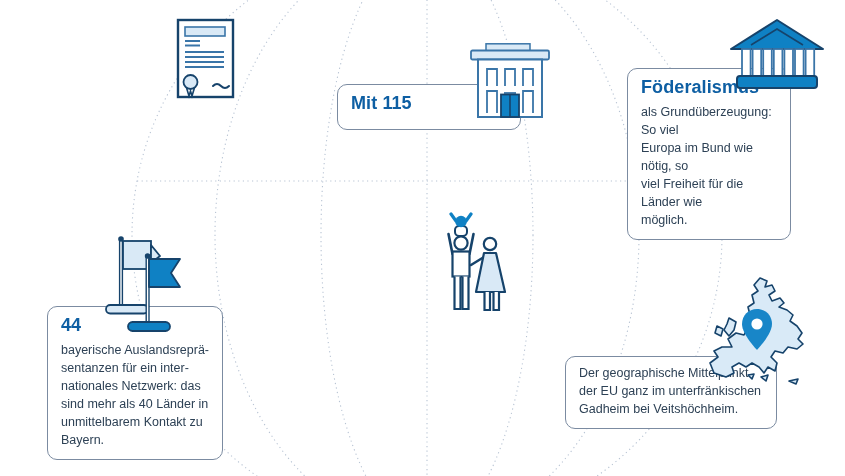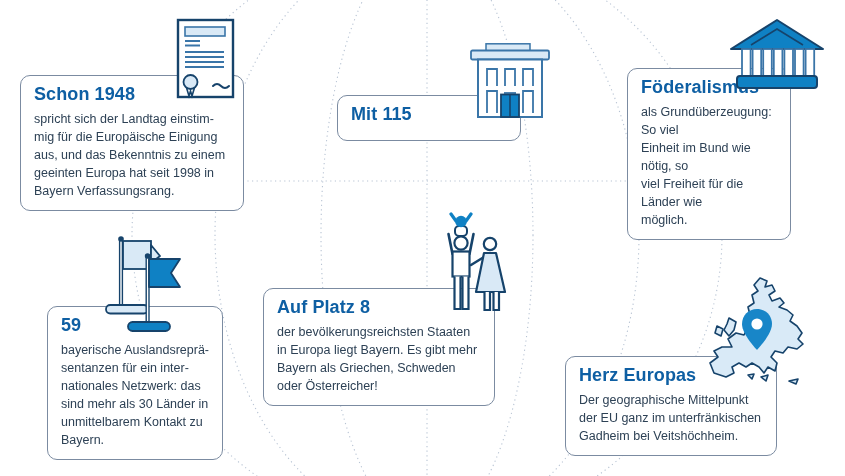--- a/index.html
+++ b/index.html
@@ -17,21 +17,21 @@
     margin:0 0 4px 0;font-size:18px;line-height:1.25;font-weight:700;
     color:#0e5fa3;letter-spacing:.1px;
   }
   .card p{
     margin:0;font-size:12.5px;line-height:18px;color:#2d4155;
     white-space:pre-line;
   }
   .icon{position:absolute;z-index:3;}
   
   .card-1{left:20px;  top:75px;  width:224px;}
-  .card-2{left:337px; top:95px;  width:184px;}
+  .card-2{left:337px; top:84px;  width:184px;}
   .card-3{left:627px; top:68px;  width:164px;}
   .card-4{left:47px;  top:306px; width:176px;}
   .card-5{left:263px; top:288px; width:232px;}
   .card-6{left:565px; top:356px; width:212px;}
   
   .icon-cert   {left:176px;top:16px;}
   .icon-build  {left:468px;top:43px;}
   .icon-temple {left:729px;top:18px;}
   .icon-flags  {left:98px; top:234px;}
   .icon-family {left:436px;top:212px;}
@@ -45,61 +45,45 @@
   <svg class="globe" width="845" height="476" viewBox="0 0 845 476">
     <g fill="none" stroke="#b7c3d3" stroke-width="1.1" stroke-dasharray="1.2 3.4">
       <circle cx="427" cy="235" r="295"></circle>
       <ellipse cx="427" cy="235" rx="212" ry="295"></ellipse>
       <ellipse cx="427" cy="235" rx="106" ry="295"></ellipse>
       <line x1="427" y1="-60" x2="427" y2="530"></line>
       <line x1="137" y1="181" x2="717" y2="181"></line>
     </g>
   </svg>
 
-  <div class="card card-1">
-    <h3>Schon 1948</h3>
-    <p>spricht sich der Landtag einstim-
-mig für die Europäische Einigung
-aus, und das Bekenntnis zu einem
-geeinten Europa hat seit 1998 in
-Bayern Verfassungsrang.</p>
-  </div>
 
   <div class="card card-2">
     <h3>Mit 115</h3>
   </div>
 
   <div class="card card-3">
     <h3>Föderalismus</h3>
     <p>als Grundüberzeugung: So viel
-Einheit im Bund wie nötig, so
+Europa im Bund wie nötig, so
 viel Freiheit für die Länder wie
 möglich.</p>
   </div>
 
   <div class="card card-4">
-    <h3>59</h3>
+    <h3>44</h3>
     <p>bayerische Auslandsreprä-
 sentanzen für ein inter-
 nationales Netzwerk: das
-sind mehr als 30 Länder in
+sind mehr als 40 Länder in
 unmittelbarem Kontakt zu
 Bayern.</p>
   </div>
 
-  <div class="card card-5">
-    <h3>Auf Platz 8</h3>
-    <p>der bevölkerungsreichsten Staaten
-in Europa liegt Bayern. Es gibt mehr
-Bayern als Griechen, Schweden
-oder Österreicher!</p>
-  </div>
 
   <div class="card card-6">
-    <h3>Herz Europas</h3>
     <p>Der geographische Mittelpunkt
 der EU ganz im unterfränkischen
 Gadheim bei Veitshöchheim.</p>
   </div>
 
   <svg class="icon icon-cert" width="60" height="84" viewBox="0 0 60 84">
     <rect x="2" y="4" width="55" height="77" fill="#ffffff" stroke="#16436b" stroke-width="2.4"></rect>
     <rect x="9" y="11" width="40" height="9" fill="#d9e9f6" stroke="#3a75a8" stroke-width="1.6"></rect>
     <g stroke="#3a75a8" stroke-width="2" fill="none">
       <line x1="9" y1="25" x2="24" y2="25"></line>

